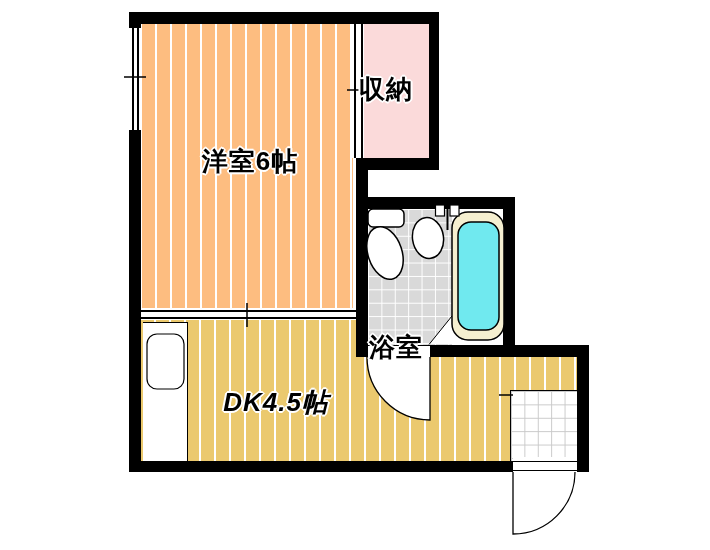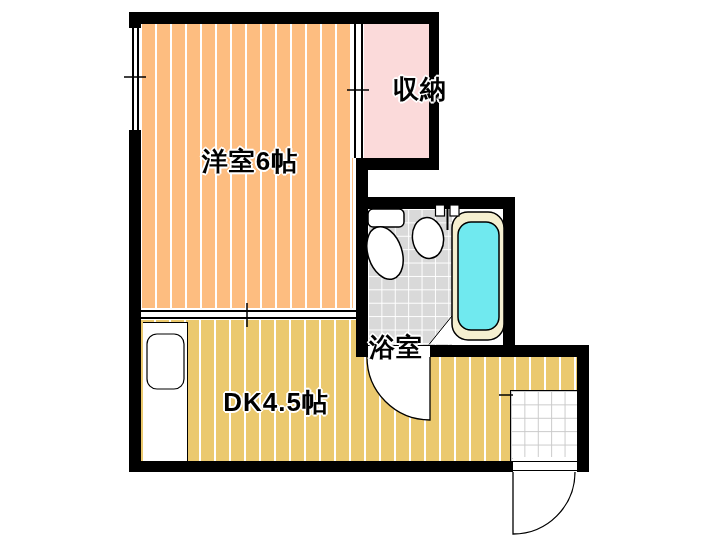--- a/index.html
+++ b/index.html
@@ -72,23 +72,23 @@
   #w-bath-bottom{left:430px;top:345px;width:159px;height:12px;}
   #w-right{left:577px;top:345px;width:12px;height:127px;}
   
   .room-label{
     transform:translate(-50%,-50%);
     color:#000;font-weight:bold;font-size:26px;letter-spacing:1px;white-space:nowrap;
     text-shadow:-2px 0 0 #fff,2px 0 0 #fff,0 -2px 0 #fff,0 2px 0 #fff,
                 -1px -1px 0 #fff,1px -1px 0 #fff,-1px 1px 0 #fff,1px 1px 0 #fff;
   }
   #label-western{left:250px;top:161px;}
-  #label-storage{left:420px;top:89px;}
+  #label-storage{left:386px;top:89px;}
   #label-bath{left:396px;top:310px;margin-top:37px;}
-  #label-dk{left:276px;top:402px;}
+  #label-dk{left:276px;top:402px;font-style:italic;}
   #fixture-svg{left:0;top:0;width:710px;height:550px;pointer-events:none;}
 </style>
 </head>
 <body>
 
 <div id="plan">
 
   <div class="abs" id="room-western"></div>
   <div class="abs" id="room-storage"></div>
   <div class="abs" id="room-dk"></div>

